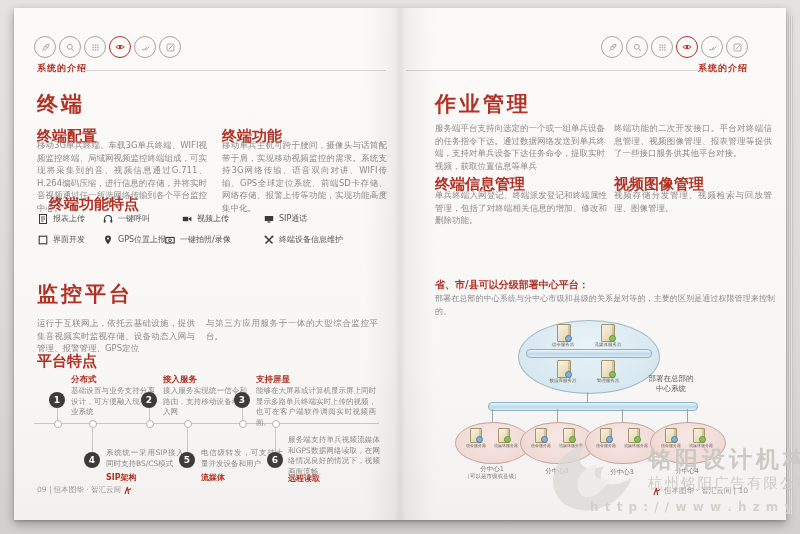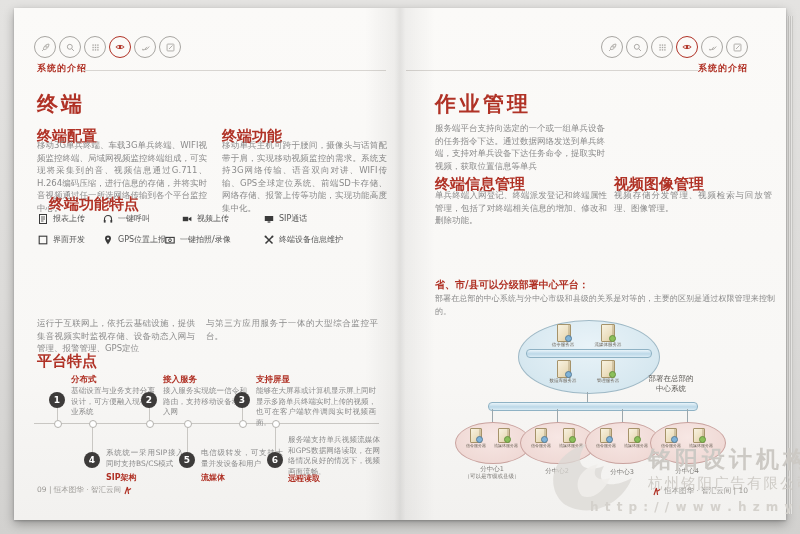--- a/index.html
+++ b/index.html
@@ -170,20 +170,21 @@
     </div>
     <div class="abs feat-item" style="left:250px; top:226px;">
       <svg width="10" height="10" viewBox="0 0 10 10">
           <path d="M1.5 1.5 L8.5 8.5 M8.5 1.5 L1.5 8.5" stroke="#3a3a3a" stroke-width="1.5"></path>
           <circle cx="1.5" cy="1.5" r="1" fill="#3a3a3a"></circle>
           <circle cx="8.5" cy="1.5" r="1" fill="#3a3a3a"></circle>
         </svg>
       <span class="feat-label">终端设备信息维护</span>
     </div>
 
+    <div class="abs h1" style="left:23px; top:272px;">监控平台</div>
     <div class="abs body-txt" style="left:23px; top:309px; width:158px;">运行于互联网上，依托云基础设施，提供集音视频实时监视存储、设备动态入网与管理、报警管理、GPS定位</div>
     <div class="abs body-txt" style="left:192px; top:309px; width:172px;">与第三方应用服务于一体的大型综合监控平台。</div>
     <div class="abs h2" style="left:23px; top:344px;">平台特点</div>
 
     <div class="abs tl-line" style="left:20px; top:415px; width:345px; height:1px;"></div>
     <div class="abs tl-line" style="left:43px; top:399px; width:1px; height:13px;"></div>
     <div class="abs tl-line" style="left:135px; top:399px; width:1px; height:13px;"></div>
     <div class="abs tl-line" style="left:228px; top:399px; width:1px; height:13px;"></div>
     <div class="abs tl-line" style="left:78px; top:418px; width:1px; height:26px;"></div>
     <div class="abs tl-line" style="left:173px; top:418px; width:1px; height:26px;"></div>
@@ -271,20 +272,21 @@
             <rect x="3" y="3" width="10" height="10" rx="1"></rect>
             <path d="M5.8 10.2 L11 5"></path>
           </svg>
       </span>
     </div>
     <div class="abs crumb" style="right:38px; top:54px;">系统的介绍</div>
     <div class="abs crumb-line" style="left:392px; top:62px; width:292px;"></div>
 
     <div class="abs h1" style="left:421px; top:82px;">作业管理</div>
     <div class="abs body-txt" style="left:421px; top:114px; width:170px;">服务端平台支持向选定的一个或一组单兵设备的任务指令下达。通过数据网络发送到单兵终端，支持对单兵设备下达任务命令，提取实时视频，获取位置信息等单兵</div>
+    <div class="abs body-txt" style="left:600px; top:114px; width:158px;">终端功能的二次开发接口。平台对终端信息管理、视频图像管理、报表管理等提供了一些接口服务供其他平台对接。</div>
     <div class="abs h2" style="left:421px; top:167px;">终端信息管理</div>
     <div class="abs body-txt" style="left:421px; top:181px; width:172px;">单兵终端入网登记、终端派发登记和终端属性管理，包括了对终端相关信息的增加、修改和删除功能。</div>
     <div class="abs h2" style="left:600px; top:167px;">视频图像管理</div>
     <div class="abs body-txt" style="left:600px; top:181px; width:158px;">视频存储分发管理、视频检索与回放管理、图像管理。</div>
 
     <div class="abs h2" style="left:421px; top:270px; font-size:10px;">省、市/县可以分级部署中心平台：</div>
     <div class="abs body-txt" style="left:421px; top:285px; width:340px; font-size:8px;">部署在总部的中心系统与分中心市级和县级的关系是对等的，主要的区别是通过权限管理来控制的。</div>
 
     <div class="abs ellipse-center" style="left:504px; top:312px; width:140px; height:72px;"></div>
     <div class="abs srv srv-big" style="left:543px; top:316px;"></div>

